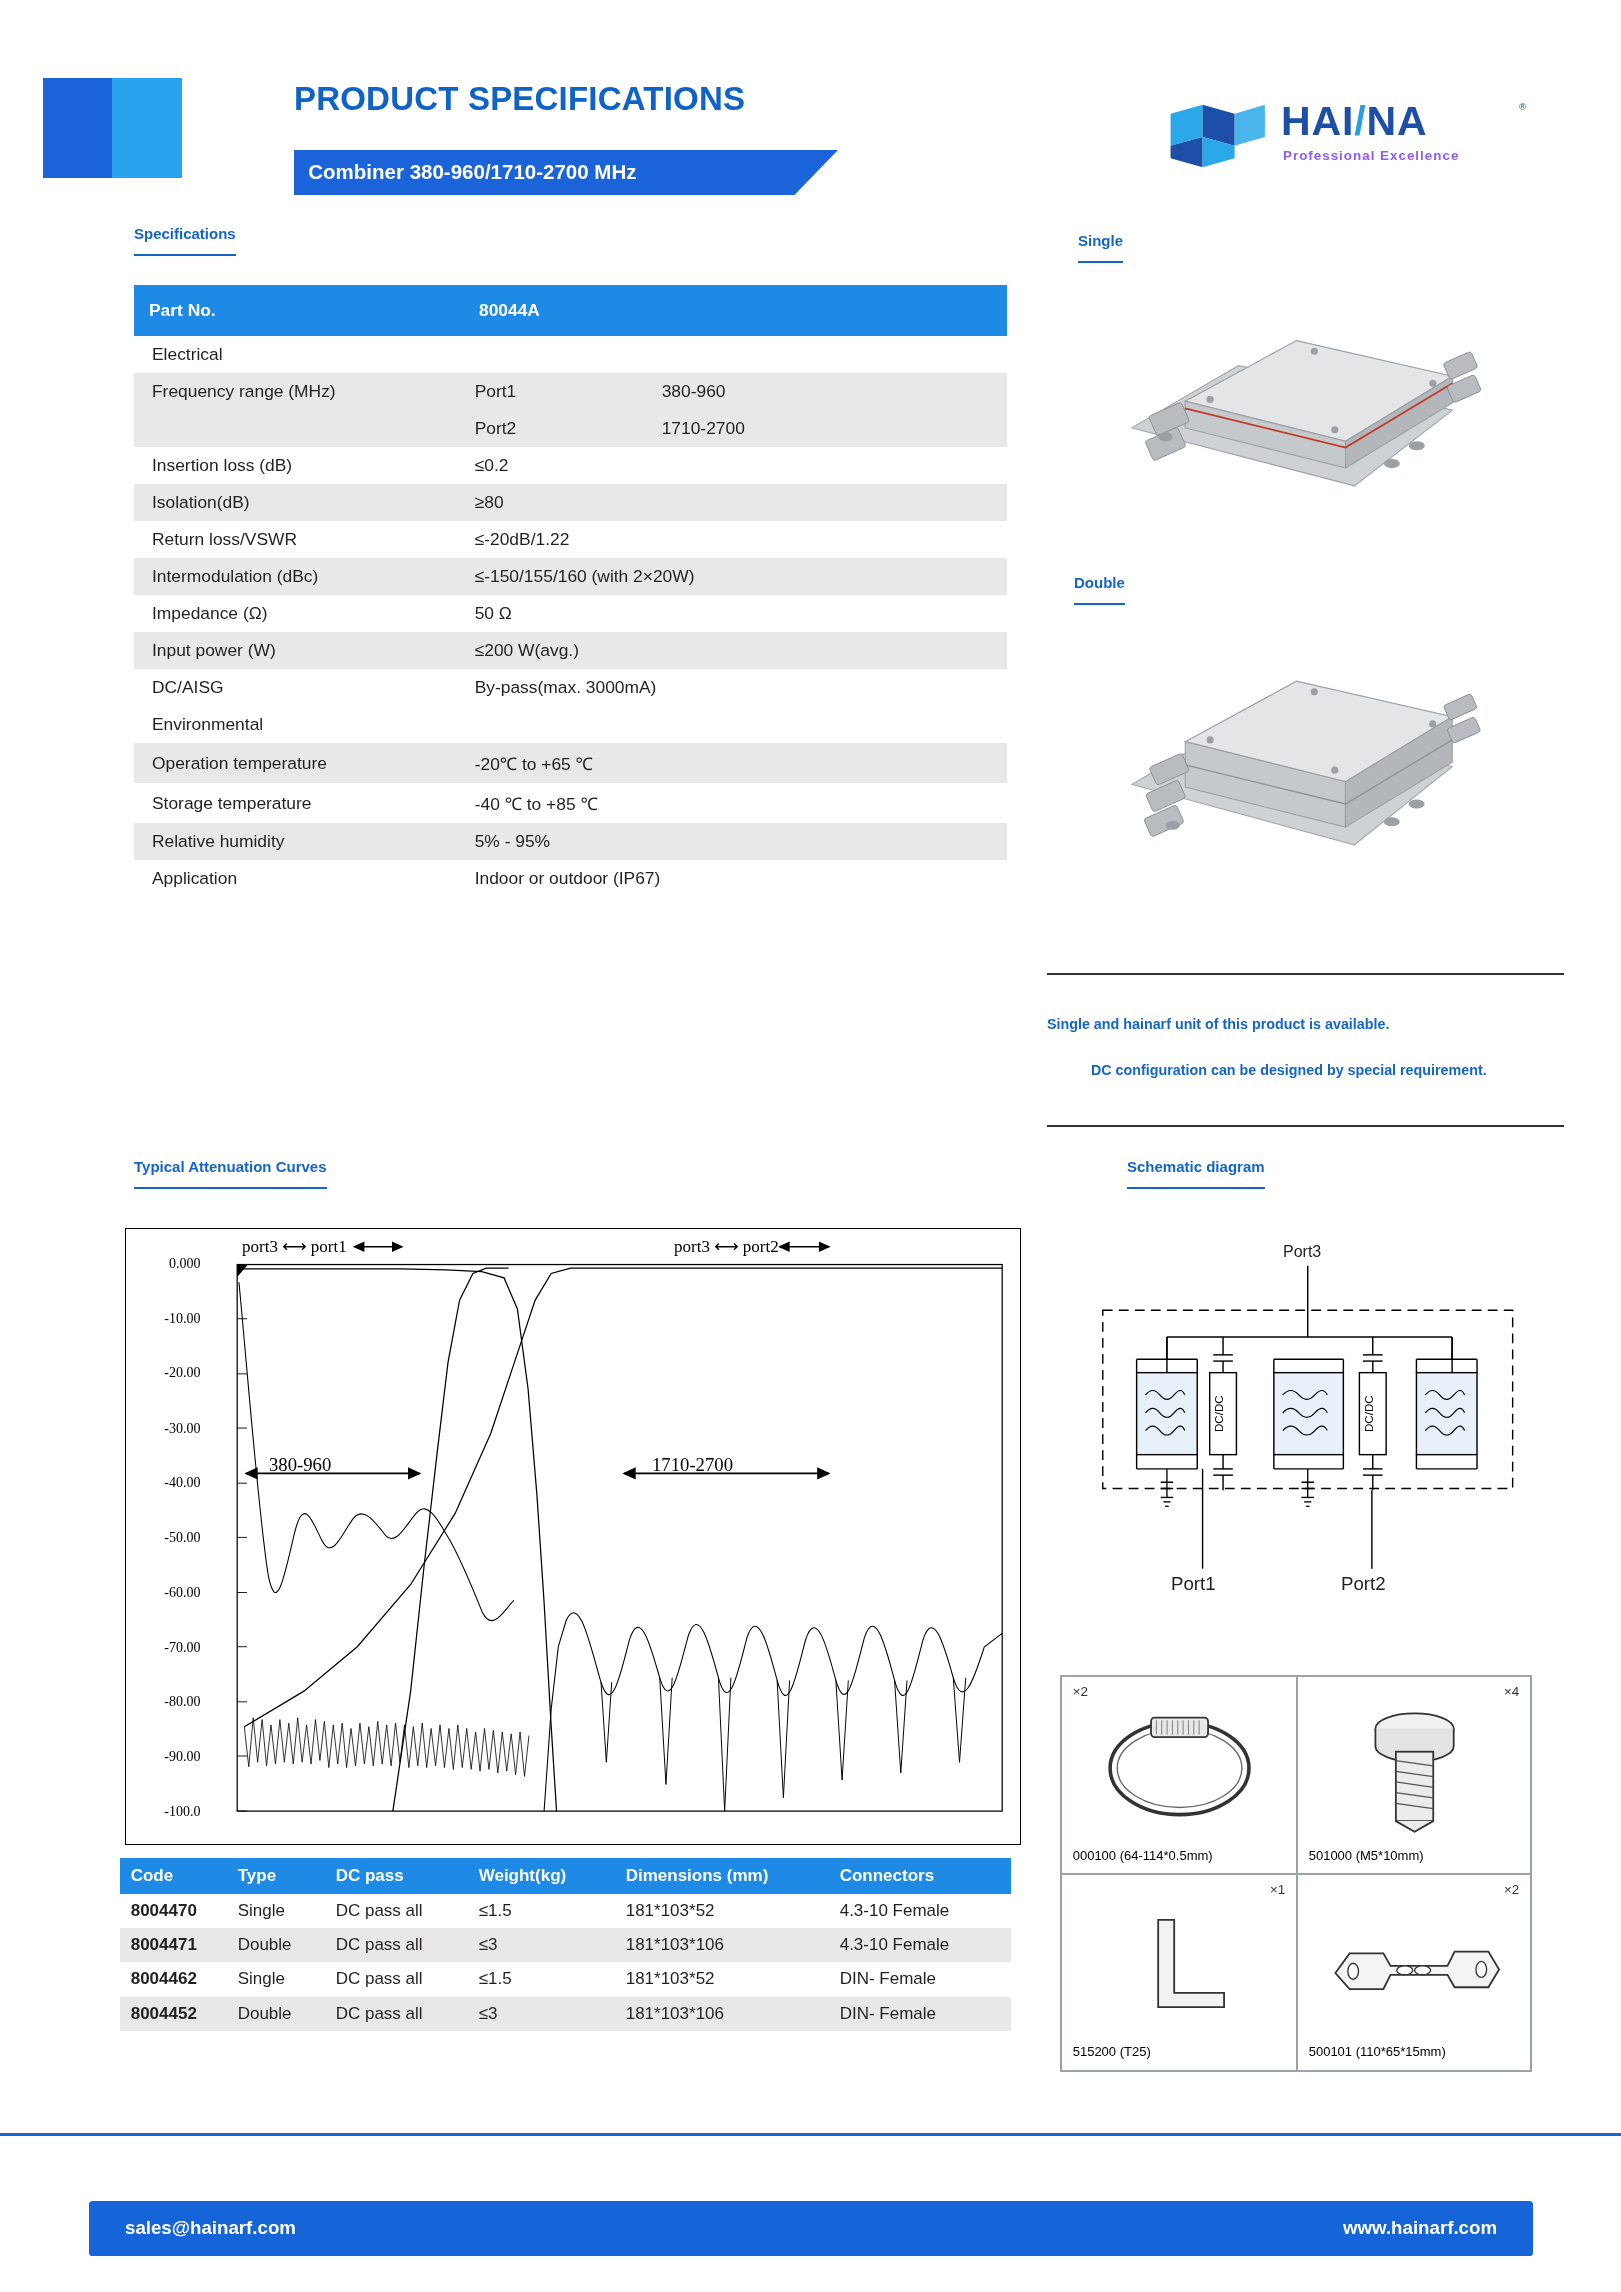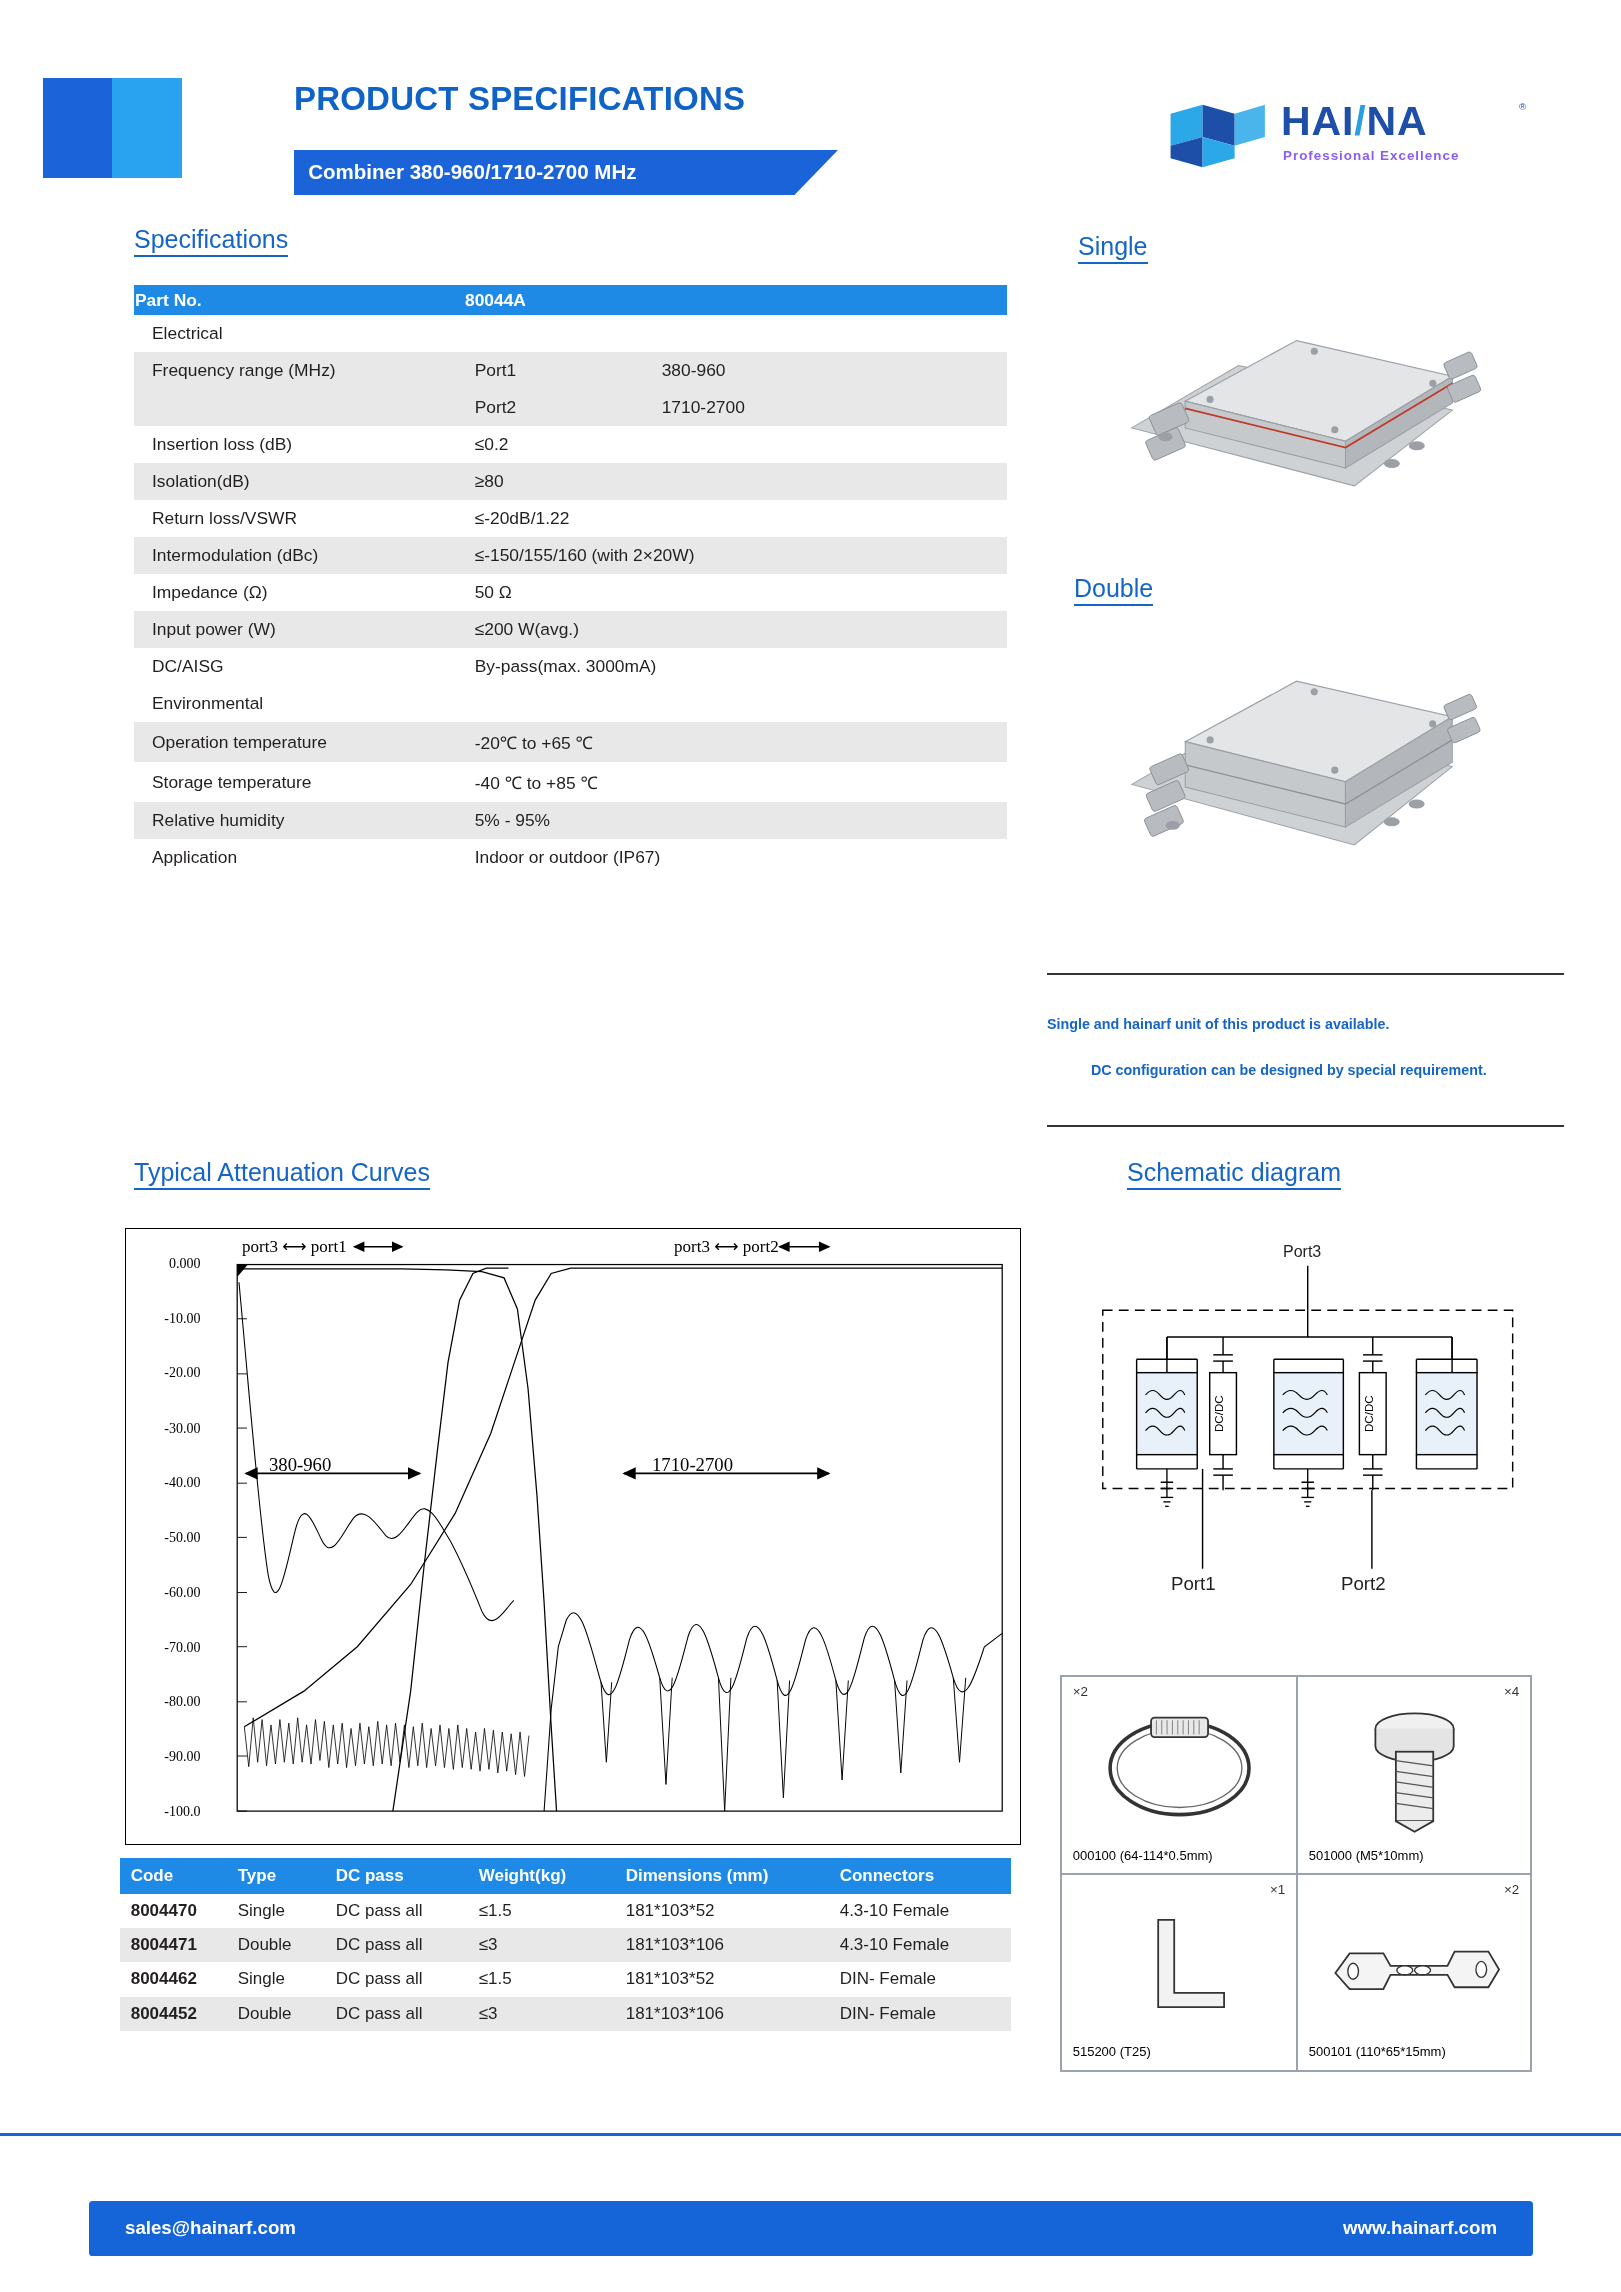--- a/index.html
+++ b/index.html
@@ -38,36 +38,36 @@
   .logo { position:absolute; left:1167px; top:96px; width:374px; height:85px; }
   .logo-mark { position:absolute; left:0; top:5.3px; width:105px; height:70px; }
   .logo-text { position:absolute; left:114px; top:1.8px; font-size:41px; font-weight:bold; color:#1d4ea8; letter-spacing:0.9px; }
   .logo-slash { color:#2a9fe0; }
   .logo-tag { position:absolute; left:116px; top:52px; font-size:13.4px; color:#8b5cf6; letter-spacing:1px; font-weight:bold;}
   .logo-r { position:absolute; left:352px; top:5.3px; font-size:9.8px; color:#1d4ea8; }
 
   
   .sec-h {
     position:absolute;
-    font-size:25px; font-weight:normal; color:#1565c8;
-    border-bottom:2.2px solid #1565c8; padding-bottom:1px;
+    font-size:15px; font-weight:bold; color:#1565c8;
+    border-bottom:2.2px solid #1565c8; padding-bottom:12px;
   }
   #h-spec { left:134px; top:225px; }
   #h-single { left:1078px; top:232px; }
   #h-double { left:1074px; top:574px; }
   #h-curves { left:134px; top:1158px; }
   #h-schem { left:1127px; top:1158px; }
 
   
   .spec-table {
     position:absolute; left:134px; top:285px; width:873px;
     border-collapse:collapse; font-size:17.4px;
   }
   .spec-table td { padding:8px 10.7px; height:30px; vertical-align:middle; }
-  .spec-table tr.head td { background:#1e8ae6; color:#fff; font-weight:bold; font-size:17.4px; padding:1px; }
+  .spec-table tr.head td { background:#1e8ae6; color:#fff; font-weight:bold; font-size:17.4px; padding:15px; }
   .spec-table tr.alt td { background:#e8e8e8; }
   .spec-table td.c1 { width:330px; padding-left:18px; }
   .spec-table td.c2 { width:187px; }
   .spec-table td.c3 { }
   .spec-table td.group { font-weight:normal; padding-left:18px; }
 
   
   .photo-box { position:absolute; }
   #photo-single { left:1096px; top:294px; width:401px; height:250px; }
   #photo-double { left:1096px; top:642px; width:401px; height:267px; }

